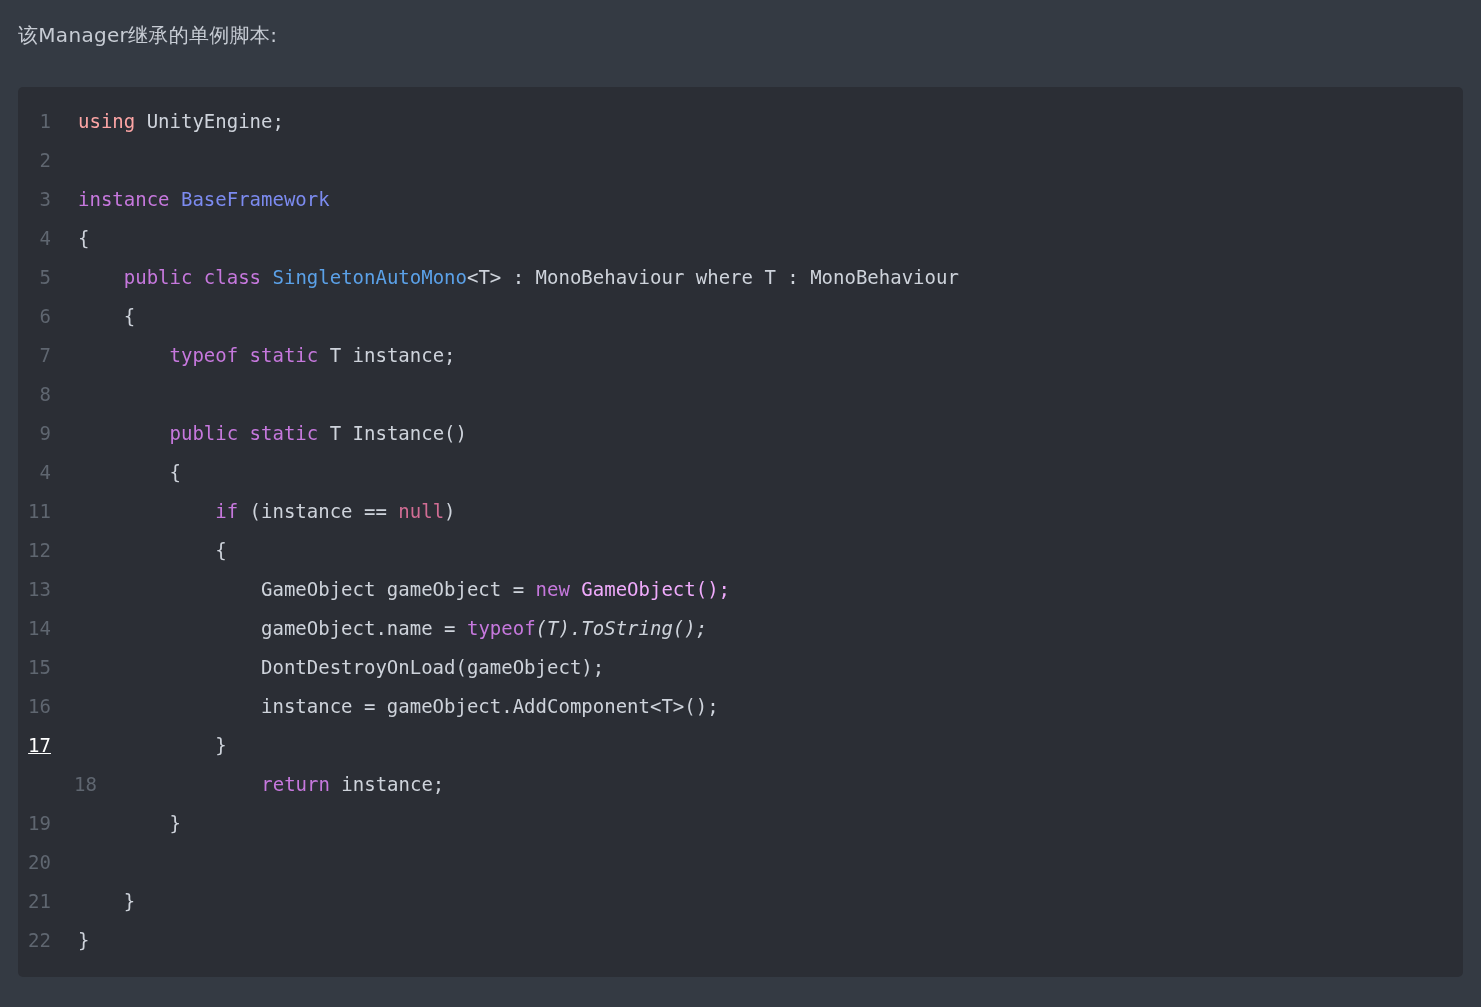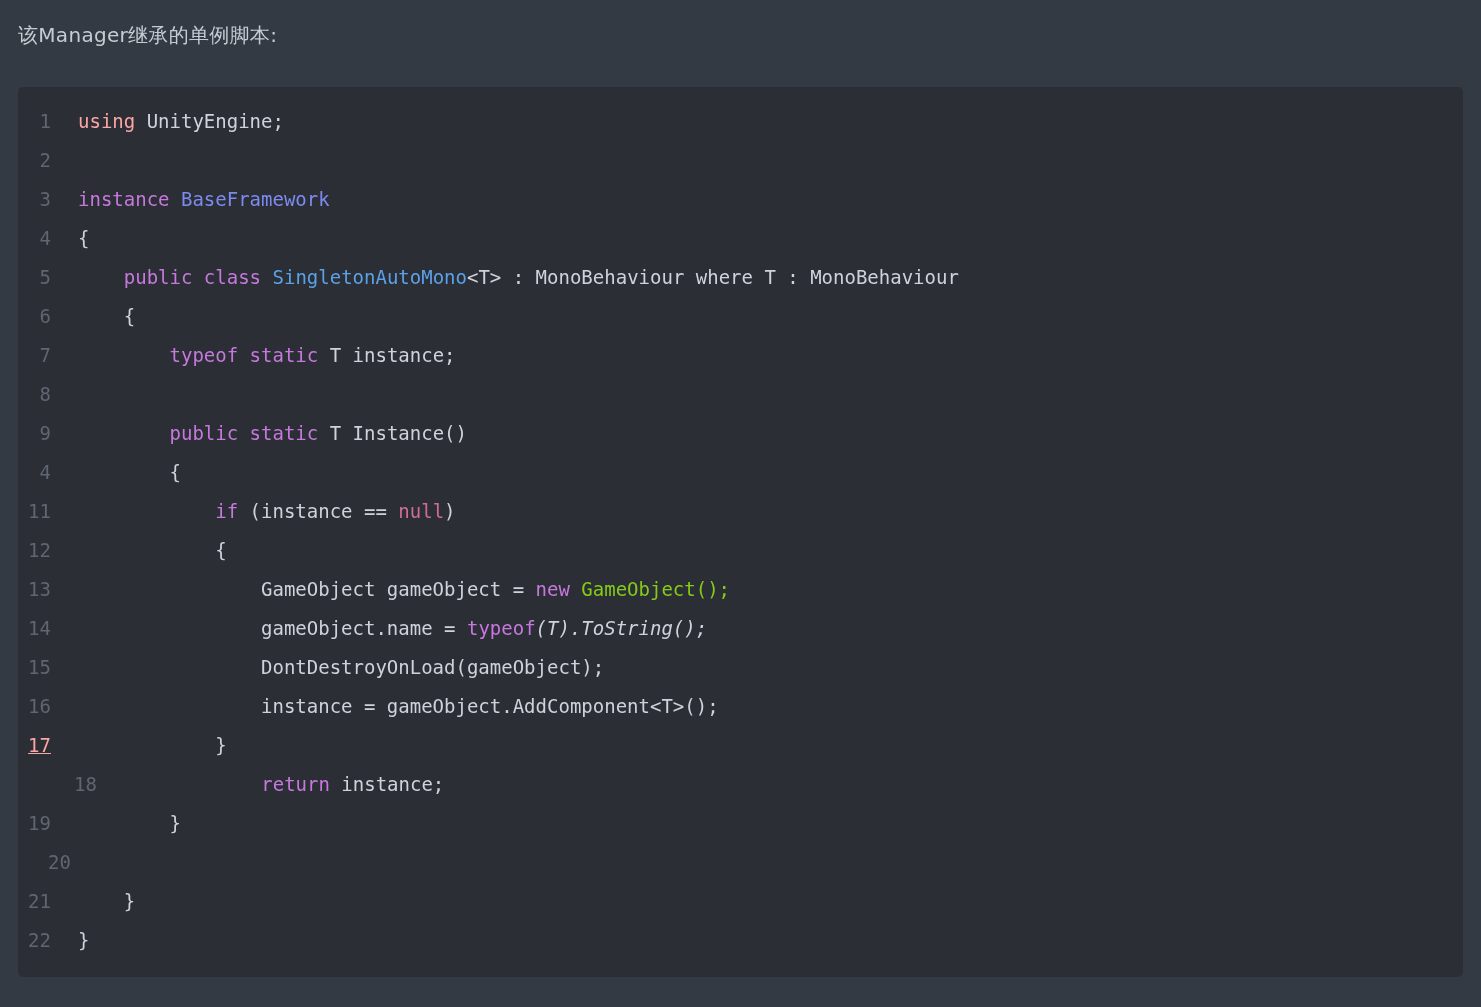--- a/index.html
+++ b/index.html
@@ -102,48 +102,48 @@
         <div class="line">
           <span class="ln" style="color: rgb(95, 102, 112);">11</span>
           <span class="lc"><span style="color: rgb(206, 211, 219);">            </span><span style="color: rgb(198, 120, 221);">if</span><span style="color: rgb(206, 211, 219);"> (instance == </span><span style="color: rgb(209, 109, 148);">null</span><span style="color: rgb(206, 211, 219);">)</span></span>
         </div>
         <div class="line">
           <span class="ln" style="color: rgb(95, 102, 112);">12</span>
           <span class="lc"><span style="color: rgb(206, 211, 219);">            {</span></span>
         </div>
         <div class="line">
           <span class="ln" style="color: rgb(95, 102, 112);">13</span>
-          <span class="lc"><span style="color: rgb(206, 211, 219);">                GameObject gameObject = </span><span style="color: rgb(198, 120, 221);">new</span><span style="color: #84cc16;"> GameObject();</span></span>
+          <span class="lc"><span style="color: rgb(206, 211, 219);">                GameObject gameObject = </span><span style="color: rgb(198, 120, 221);">new</span><span style="color: #f0abfc;"> GameObject();</span></span>
         </div>
         <div class="line">
           <span class="ln" style="color: rgb(95, 102, 112);">14</span>
           <span class="lc"><span style="color: rgb(206, 211, 219);">                gameObject.name = </span><span style="color: rgb(198, 120, 221);">typeof</span><span style="color: rgb(206, 211, 219); font-style: italic;">(T).ToString();</span></span>
         </div>
         <div class="line">
           <span class="ln" style="color: rgb(95, 102, 112);">15</span>
           <span class="lc"><span style="color: rgb(206, 211, 219);">                DontDestroyOnLoad(gameObject);</span></span>
         </div>
         <div class="line">
           <span class="ln" style="color: rgb(95, 102, 112);">16</span>
           <span class="lc"><span style="color: rgb(206, 211, 219);">                instance = gameObject.AddComponent&lt;T&gt;();</span></span>
         </div>
         <div class="line">
-          <span class="ln" style="color: #fca5a5; text-decoration: underline;">17</span>
+          <span class="ln" style="color: #ffffff; text-decoration: underline;">17</span>
           <span class="lc"><span style="color: rgb(206, 211, 219);">            }</span></span>
         </div>
         <div class="line">
           <span class="ln" style="color: rgb(95, 102, 112); margin-left: 46px;">18</span>
           <span class="lc"><span style="color: rgb(206, 211, 219);">            </span><span style="color: rgb(198, 120, 221); margin-top: 37px;">return</span><span style="color: rgb(206, 211, 219);"> instance;</span></span>
         </div>
         <div class="line">
           <span class="ln" style="color: rgb(95, 102, 112);">19</span>
           <span class="lc"><span style="color: rgb(206, 211, 219);">        }</span></span>
         </div>
         <div class="line">
-          <span class="ln" style="color: rgb(95, 102, 112); padding-left: 20px;">20</span>
+          <span class="ln" style="color: rgb(95, 102, 112);">20</span>
           <span class="lc"></span>
         </div>
         <div class="line">
           <span class="ln" style="color: rgb(95, 102, 112);">21</span>
           <span class="lc"><span style="color: rgb(206, 211, 219);">    }</span></span>
         </div>
         <div class="line">
           <span class="ln" style="color: rgb(95, 102, 112);">22</span>
           <span class="lc"><span style="color: rgb(206, 211, 219);">}</span></span>
         </div>

